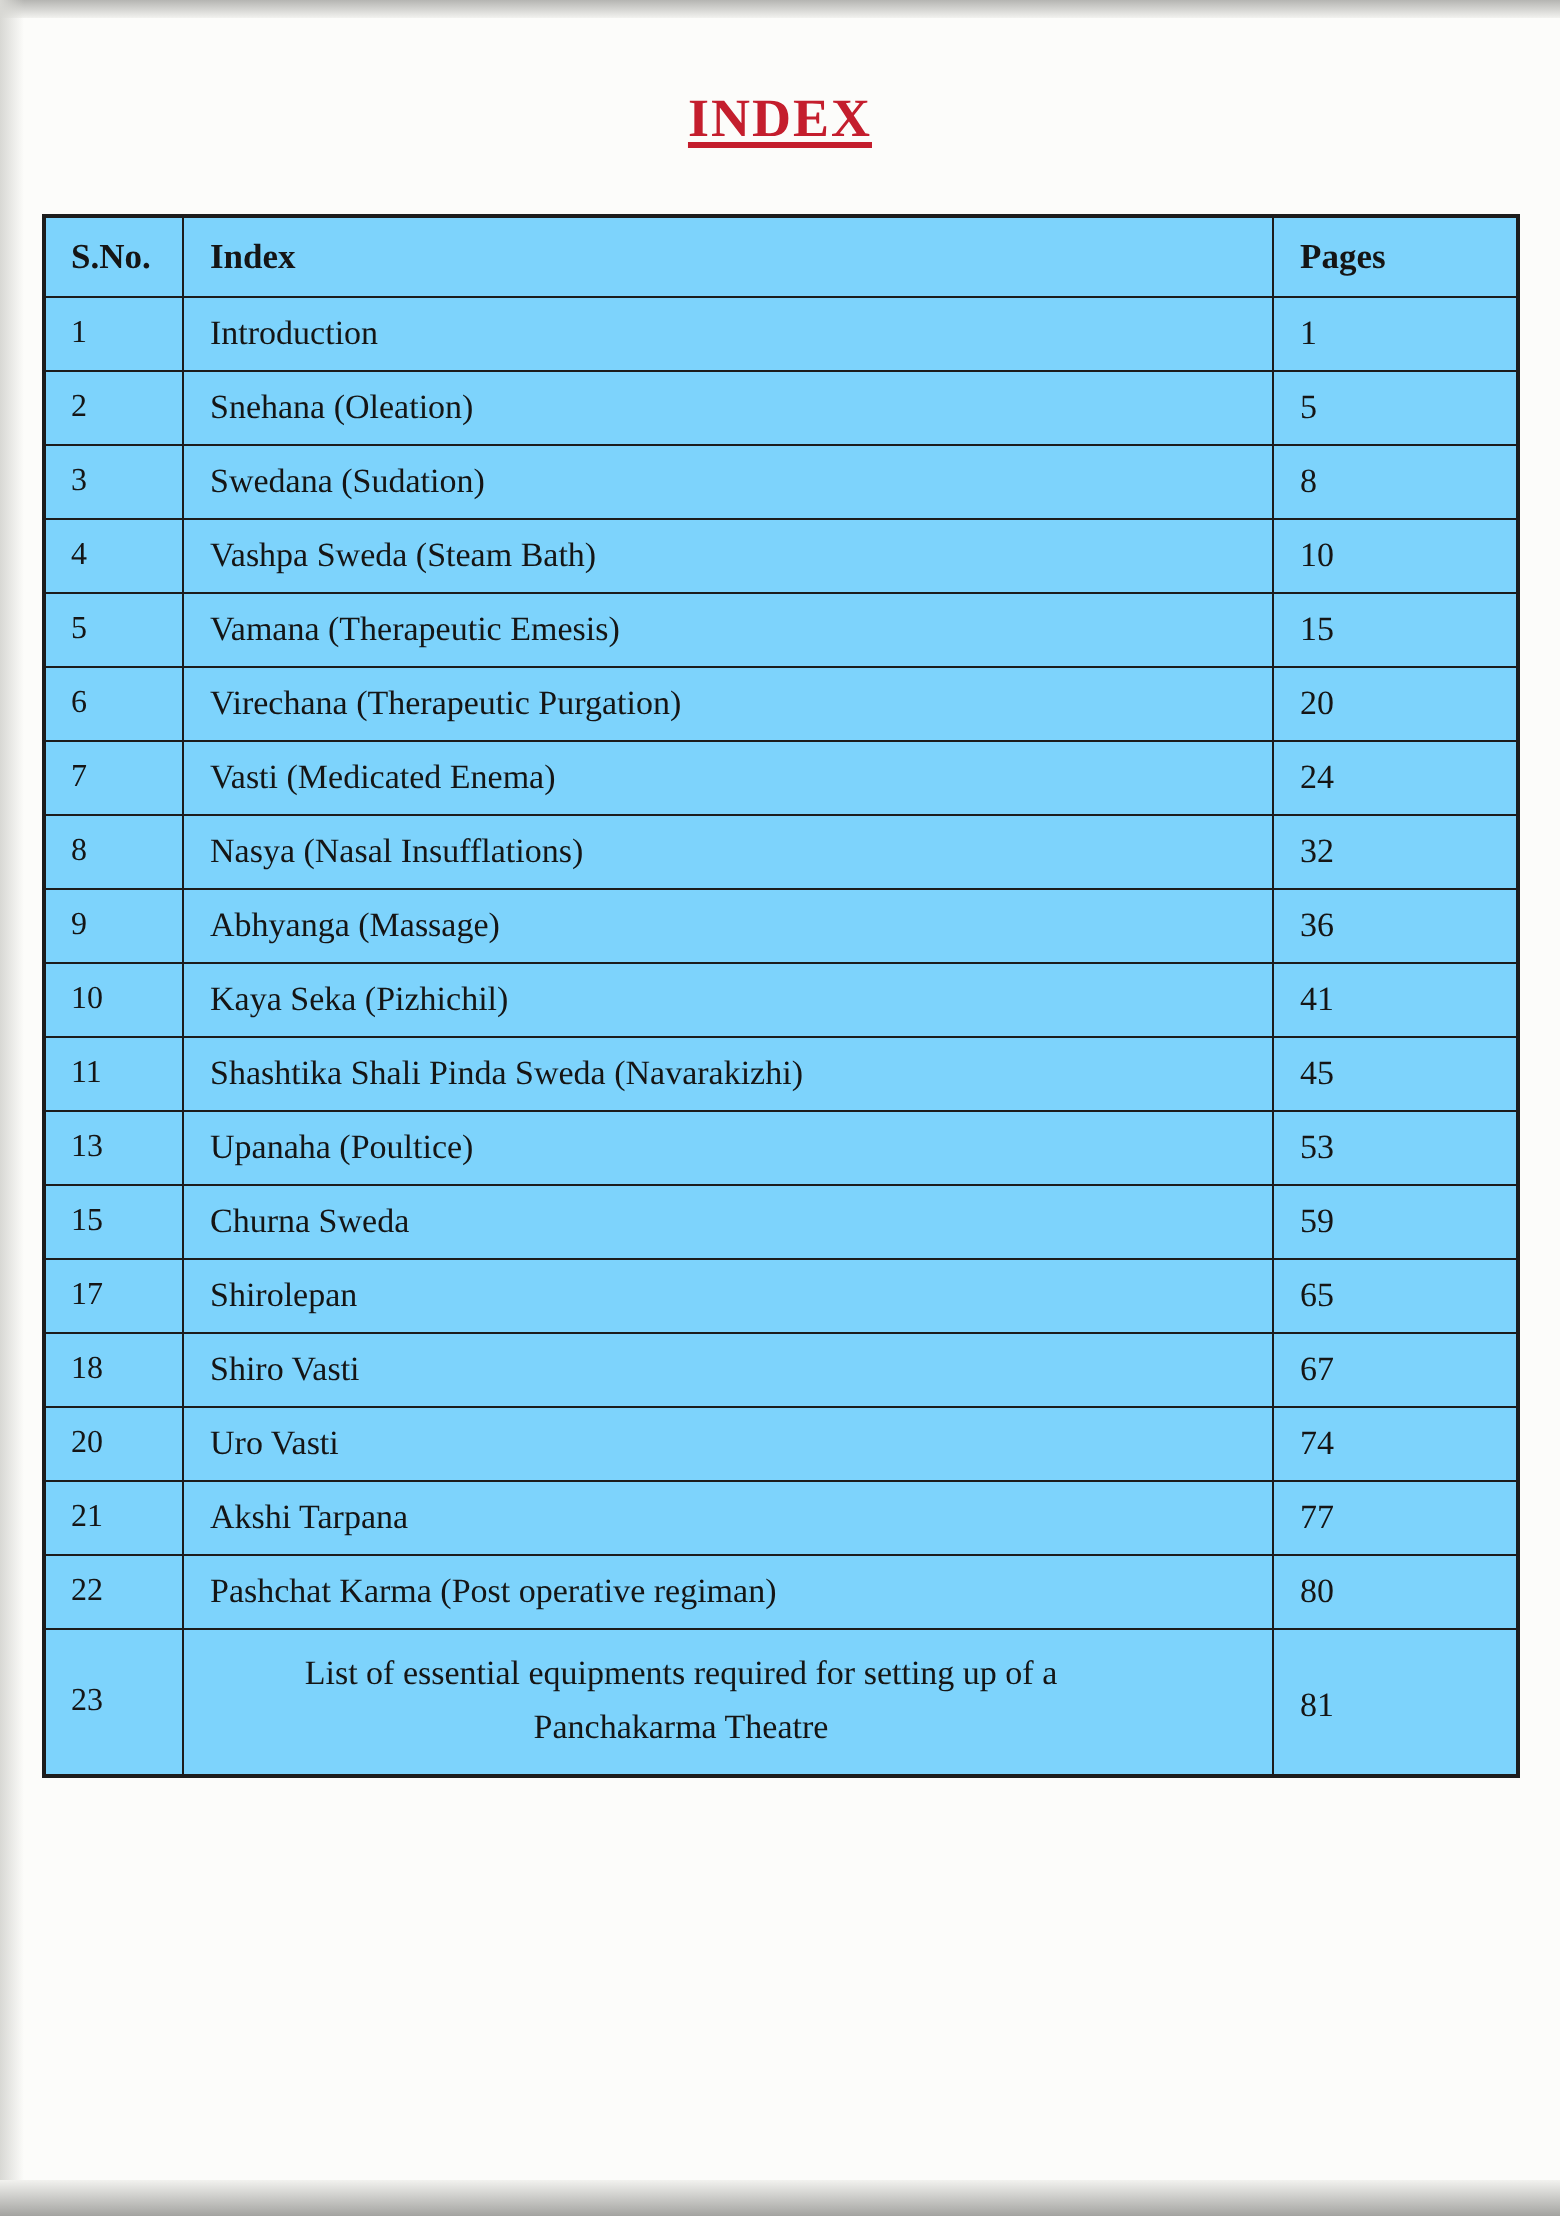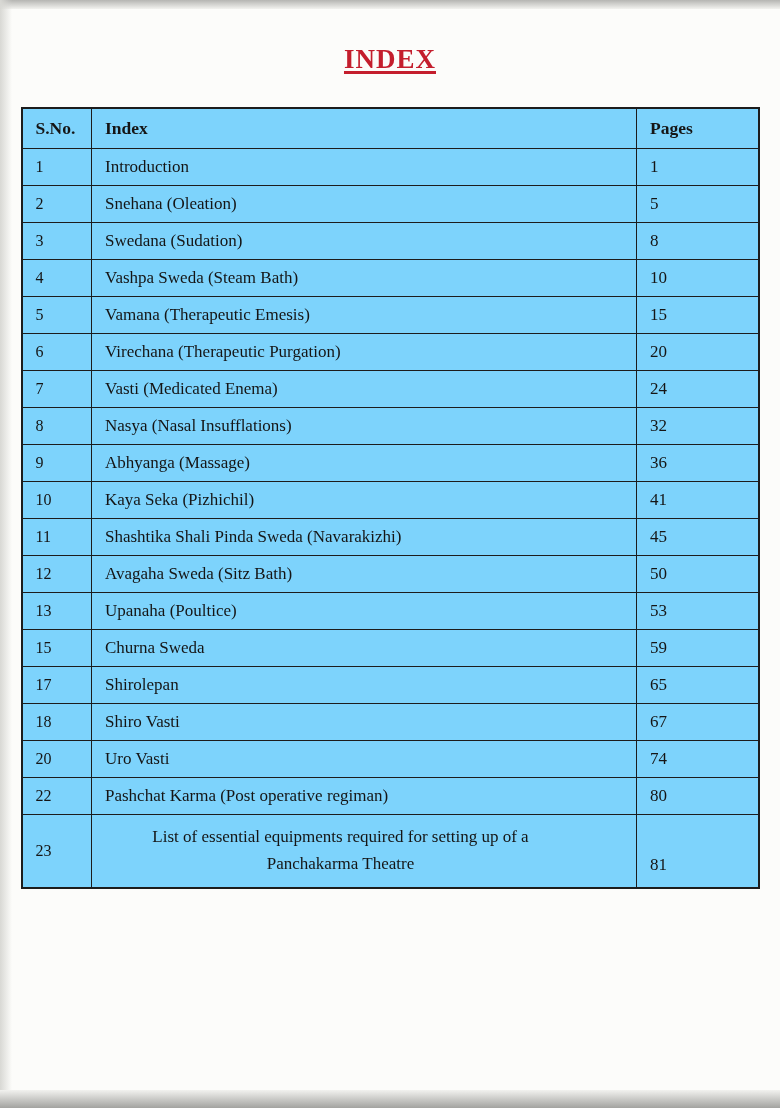--- a/index.html
+++ b/index.html
@@ -80,21 +80,21 @@
   tr.tall-row td {
     height: 74px;
   }
   tr.tall-row td[data-name="index-cell"] {
     line-height: 1.55;
     padding-right: 60px;
     text-align: center;
   }
   tr.tall-row td[data-name="pages-cell"] {
     vertical-align: bottom;
-    padding-bottom: 12px;
+    padding-bottom: 24px;
   }
 </style>
 </head>
 <body>
 
 <div class="scan-edge-top" data-name="scan-edge-top"></div>
 <div class="scan-edge-left" data-name="scan-edge-left"></div>
 
 <div class="page-title-wrap" data-name="page-title-wrap">
   <span class="page-title" data-name="page-title">INDEX</span>
@@ -163,25 +163,20 @@
         <td data-name="sno-cell">10</td>
         <td data-name="index-cell">Kaya Seka (Pizhichil)</td>
         <td data-name="pages-cell">41</td>
       </tr>
       <tr data-name="table-row">
         <td data-name="sno-cell">11</td>
         <td data-name="index-cell">Shashtika Shali Pinda Sweda (Navarakizhi)</td>
         <td data-name="pages-cell">45</td>
       </tr>
       <tr data-name="table-row">
-        <td data-name="sno-cell">12</td>
-        <td data-name="index-cell">Avagaha Sweda (Sitz Bath)</td>
-        <td data-name="pages-cell">50</td>
-      </tr>
-      <tr data-name="table-row">
         <td data-name="sno-cell">13</td>
         <td data-name="index-cell">Upanaha (Poultice)</td>
         <td data-name="pages-cell">53</td>
       </tr>
       <tr data-name="table-row">
         <td data-name="sno-cell">15</td>
         <td data-name="index-cell">Churna Sweda</td>
         <td data-name="pages-cell">59</td>
       </tr>
       <tr data-name="table-row">
@@ -191,20 +186,25 @@
       </tr>
       <tr data-name="table-row">
         <td data-name="sno-cell">18</td>
         <td data-name="index-cell">Shiro Vasti</td>
         <td data-name="pages-cell">67</td>
       </tr>
       <tr data-name="table-row">
         <td data-name="sno-cell">20</td>
         <td data-name="index-cell">Uro Vasti</td>
         <td data-name="pages-cell">74</td>
+      </tr>
+      <tr data-name="table-row">
+        <td data-name="sno-cell">21</td>
+        <td data-name="index-cell">Akshi Tarpana</td>
+        <td data-name="pages-cell">77</td>
       </tr>
       <tr data-name="table-row">
         <td data-name="sno-cell">22</td>
         <td data-name="index-cell">Pashchat Karma (Post operative regiman)</td>
         <td data-name="pages-cell">80</td>
       </tr>
       <tr data-name="table-row" class="tall-row">
         <td data-name="sno-cell">23</td>
         <td data-name="index-cell">List of essential equipments required for setting up of a Panchakarma Theatre</td>
         <td data-name="pages-cell">81</td>

